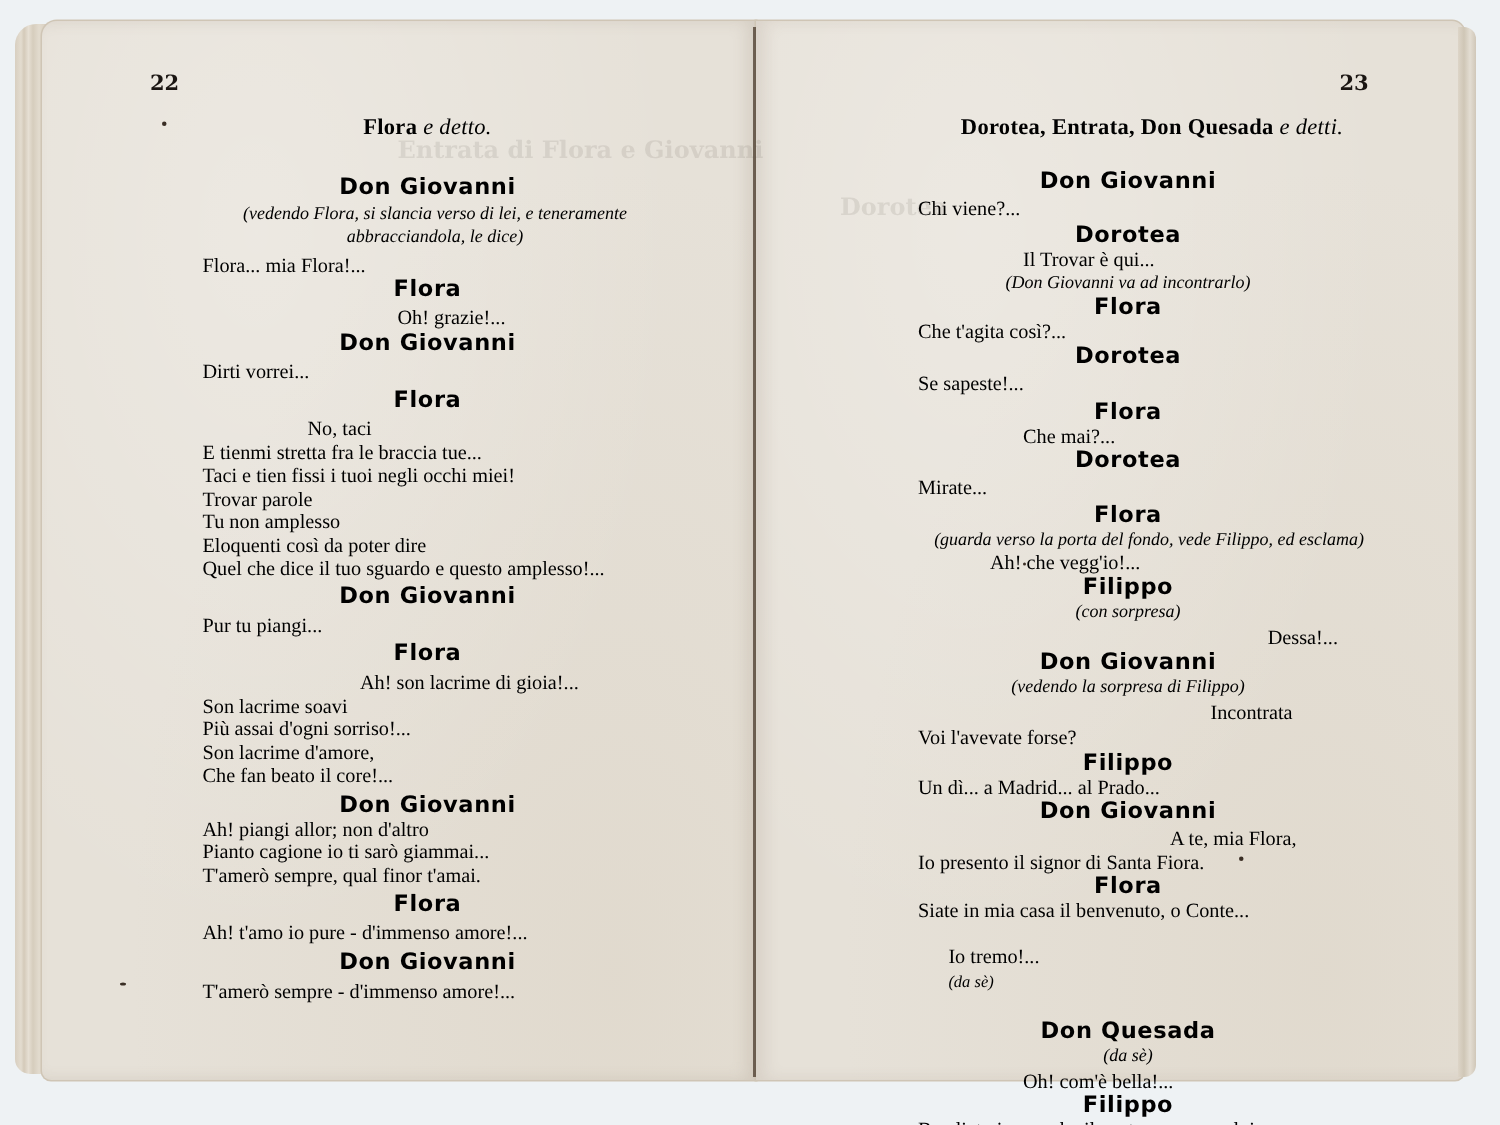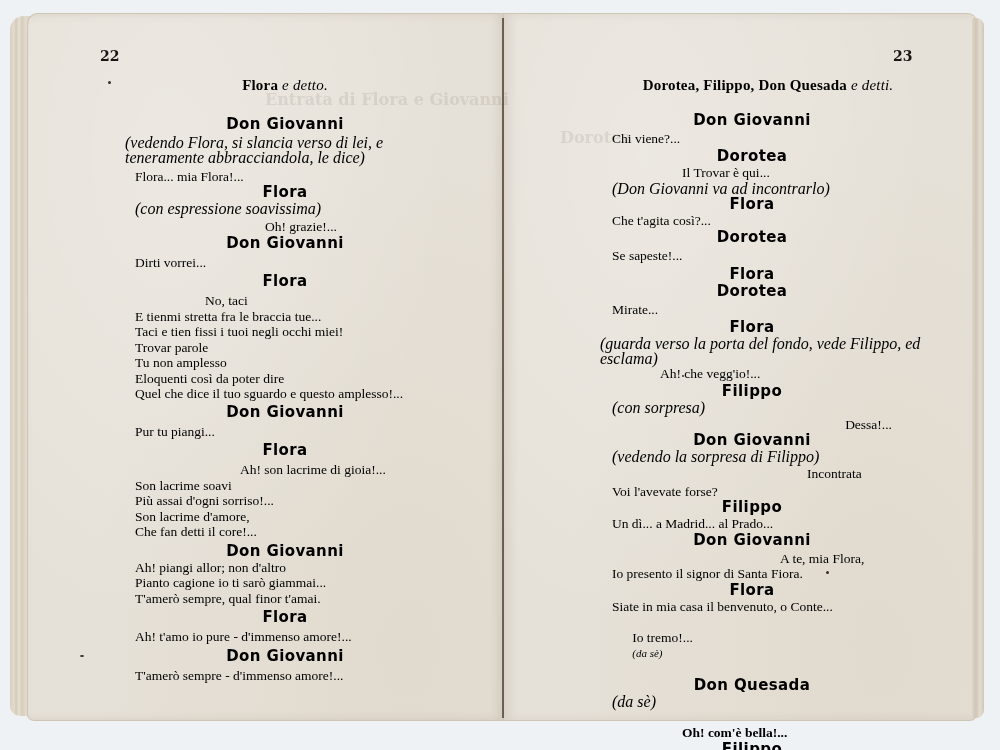--- a/index.html
+++ b/index.html
@@ -92,22 +92,22 @@
     .speaker {
       font-family: "DejaVu Sans", sans-serif;
       font-weight: bold;
       font-size: 15px;
       text-align: center;
       letter-spacing: 0.4px;
       line-height: 17px;
     }
     .direction {
       font-style: italic;
-      font-size: 16px;
-      text-align: left;
+      font-size: 12px;
+      text-align: center;
       line-height: 15px;
     }
     .line {
       white-space: pre;
     }
     .line.indent1 { padding-left: 70px; }
     .line.indent2 { padding-left: 105px; }
     .line.indent3 { padding-left: 130px; }
     .line.indent4 { padding-left: 195px; }
     .small-it { font-style: italic; font-size: 11px; }
@@ -150,66 +150,66 @@
   <div class="content content-left">
     <div class="scene-title">
       <span>Flora</span>
       <span class="it">e detto.</span>
     </div>
 
     <div class="speaker">Don Giovanni</div>
     <div class="direction" style="margin-top:2px;margin-left:-10px;margin-right:-20px;">(vedendo Flora, si slancia verso di lei, e teneramente abbracciandola, le dice)</div>
     <div class="line" style="margin-top:4px;">Flora... mia Flora!...</div>
     <div class="speaker">Flora</div>
-    <div class="direction">(con espressione soavissima)</div>
     <div class="line indent3" style="margin-top:3px;">Oh! grazie!...</div>
     <div class="speaker">Don Giovanni</div>
     <div class="line" style="margin-top:3px;">Dirti vorrei...</div>
     <div class="speaker" style="margin-top:3px;">Flora</div>
     <div class="line indent1" style="margin-top:3px;">No, taci</div>
     <div class="line">E tienmi stretta fra le braccia tue...</div>
     <div class="line">Taci e tien fissi i tuoi negli occhi miei!</div>
     <div class="line">Trovar parole</div>
     <div class="line">Tu non amplesso</div>
     <div class="line">Eloquenti così da poter dire</div>
     <div class="line">Quel che dice il tuo sguardo e questo amplesso!...</div>
     <div class="speaker" style="margin-top:2px;">Don Giovanni</div>
     <div class="line" style="margin-top:3px;">Pur tu piangi...</div>
     <div class="speaker" style="margin-top:3px;">Flora</div>
     <div class="line indent2" style="margin-top:3px;">Ah! son lacrime di gioia!...</div>
     <div class="line">Son lacrime soavi</div>
     <div class="line">Più assai d'ogni sorriso!...</div>
     <div class="line">Son lacrime d'amore,</div>
-    <div class="line">Che fan detti il core!...</div>
+    <div class="line">Che fan beato il core!...</div>
     <div class="speaker" style="margin-top:3px;">Don Giovanni</div>
     <div class="line" style="margin-top:0;">Ah! piangi allor; non d'altro</div>
     <div class="line">Pianto cagione io ti sarò giammai...</div>
     <div class="line">T'amerò sempre, qual finor t'amai.</div>
     <div class="speaker" style="margin-top:3px;">Flora</div>
     <div class="line" style="margin-top:3px;">Ah! t'amo io pure - d'immenso amore!...</div>
     <div class="speaker" style="margin-top:3px;">Don Giovanni</div>
     <div class="line" style="margin-top:3px;">T'amerò sempre - d'immenso amore!...</div>
   </div>
 
   <div class="content content-right">
     <div class="scene-title" style="margin-left:-8px;margin-right:-40px;margin-bottom:18px;">
-      <span>Dorotea, Filippo, Don Quesada</span>
+      <span>Dorotea, Entrata, Don Quesada</span>
       <span class="it">e detti.</span>
     </div>
 
     <div class="speaker">Don Giovanni</div>
     <div class="line" style="margin-top:2px;">Chi viene?...</div>
     <div class="speaker" style="margin-top:2px;">Dorotea</div>
     <div class="line indent1">Il Trovar è qui...</div>
     <div class="direction">(Don Giovanni va ad incontrarlo)</div>
     <div class="speaker">Flora</div>
     <div class="line">Che t'agita così?...</div>
     <div class="speaker" style="margin-top:1px;">Dorotea</div>
     <div class="line" style="margin-top:2px;">Se sapeste!...</div>
     <div class="speaker" style="margin-top:2px;">Flora</div>
+    <div class="line indent1">Che mai?...</div>
     <div class="speaker">Dorotea</div>
     <div class="line" style="margin-top:2px;">Mirate...</div>
     <div class="speaker" style="margin-top:2px;">Flora</div>
     <div class="direction" style="margin-left:-12px;margin-right:-40px;">(guarda verso la porta del fondo, vede Filippo, ed esclama)</div>
     <div class="line" style="padding-left:48px;">Ah! che vegg'io!...</div>
     <div class="speaker" style="margin-top:1px;">Filippo</div>
     <div class="direction">(con sorpresa)</div>
     <div class="line" style="padding-left:150px;margin-top:2px;text-align:right;">Dessa!...</div>
     <div class="speaker">Don Giovanni</div>
     <div class="direction">(vedendo la sorpresa di Filippo)</div>
@@ -221,18 +221,18 @@
     <div class="line" style="padding-left:168px;margin-top:2px;">A te, mia Flora,</div>
     <div class="line">Io presento il signor di Santa Fiora.</div>
     <div class="speaker">Flora</div>
     <div class="line">Siate in mia casa il benvenuto, o Conte...</div>
     <div class="line">
       <span>Io tremo!...</span>
       <span class="small-it">(da sè)</span>
     </div>
     <div class="speaker">Don Quesada</div>
     <div class="direction">(da sè)</div>
-    <div class="line" style="padding-left:70px;margin-top:16px;font-weight:bold;">Oh! com'è bella!...</div>
+    <div class="line" style="padding-left:70px;margin-top:2px;">Oh! com'è bella!...</div>
     <div class="speaker">Filippo</div>
     <div class="line">Ben lieto io son che il vostro amor per lui</div>
 
   </div>
 </div>
 
 </body></html>

